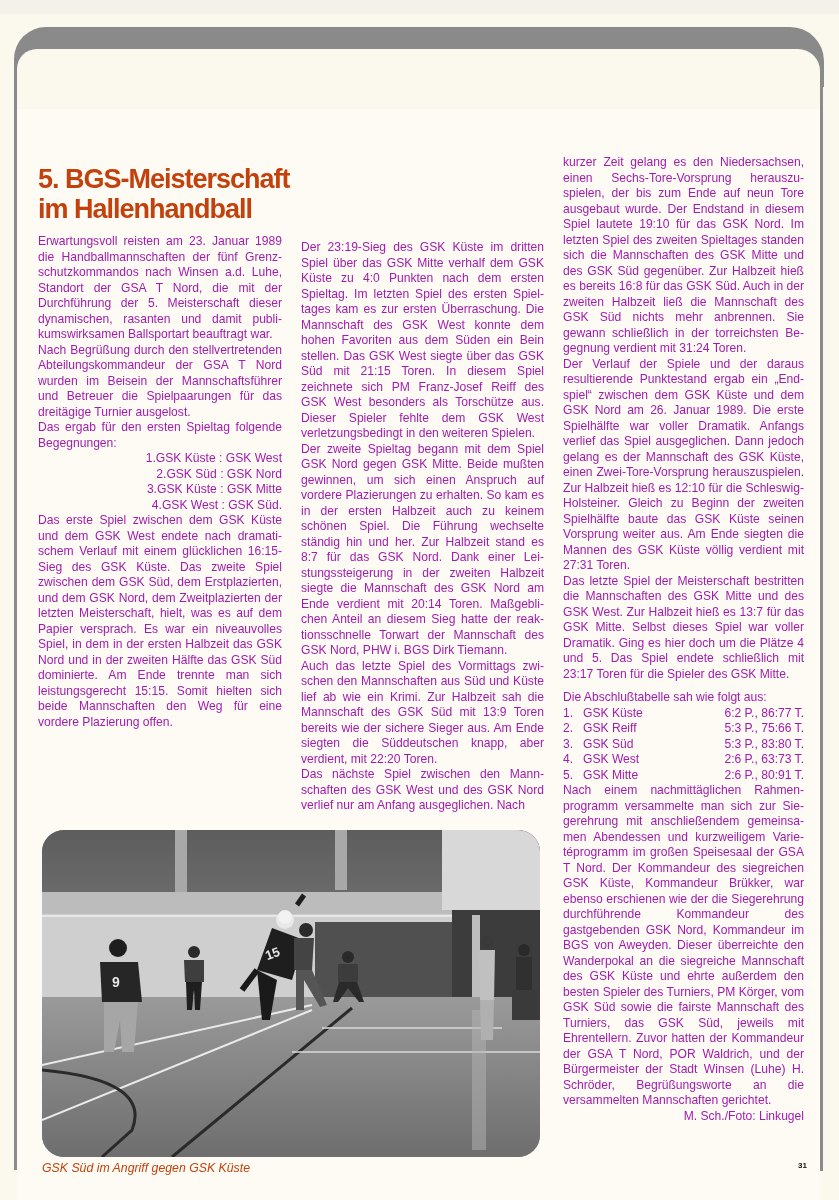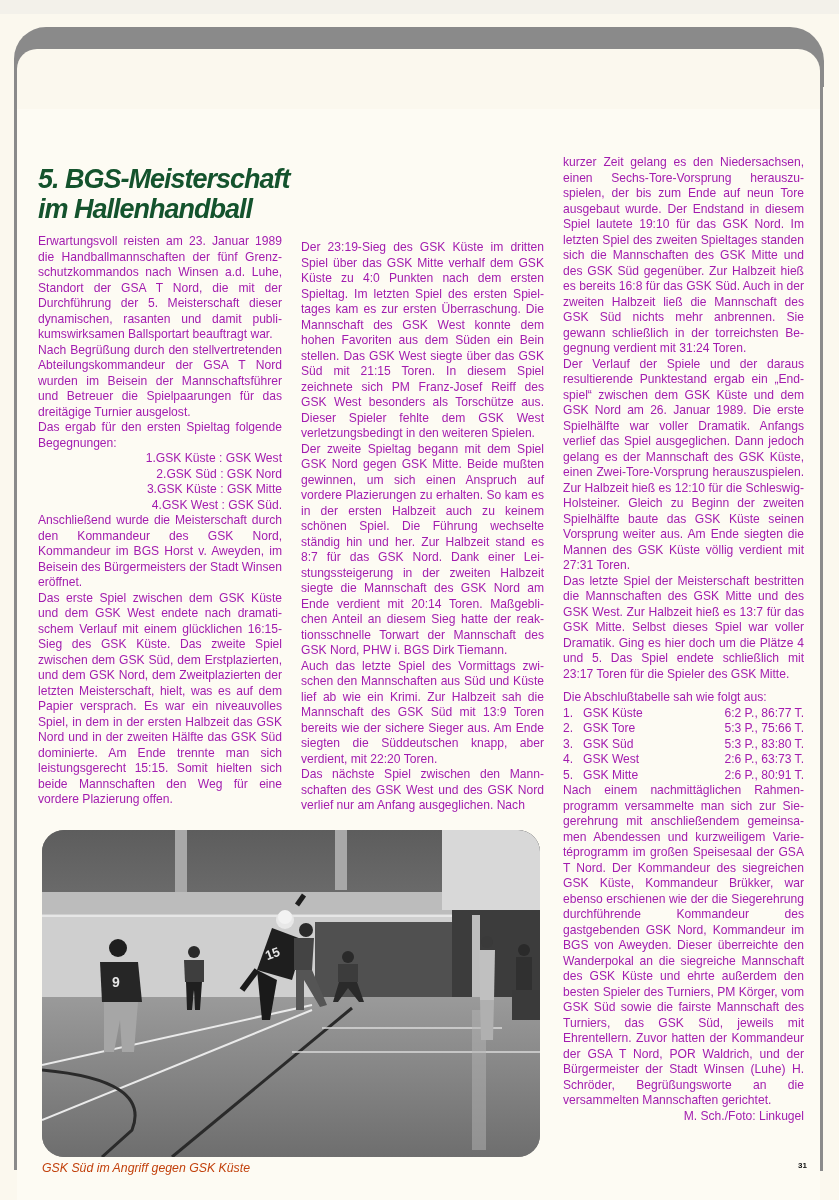--- a/index.html
+++ b/index.html
@@ -18,22 +18,22 @@
   .frame-inner {
     position: absolute; left: 17px; top: 49px; width: 803px; height: 60px;
     background: #fbf8ee; border-radius: 20px 22px 0 0;
   }
   .frame-left { position: absolute; left: 14px; top: 70px; width: 3px; height: 1100px; background: #8a8a8a; }
   .frame-right { position: absolute; left: 820px; top: 70px; width: 3px; height: 1101px; background: #8a8a8a; }
   .page-bg { position: absolute; left: 17px; top: 80px; width: 803px; height: 1120px; background: #fdfbf3; }
 
   .title {
     position: absolute; left: 38px; top: 164px; width: 400px;
-    font-family: "Liberation Sans", sans-serif; font-weight: bold; font-style: italic;
-    font-size: 27px; line-height: 30px; letter-spacing: -1px; color: #14532d;
+    font-family: "Liberation Sans", sans-serif; font-weight: bold; 
+    font-size: 27px; line-height: 30px; letter-spacing: -1px; color: #c2410c;
   }
   .col {
     position: absolute; font-size: 12.1px; line-height: 15.5px; color: #a21caf;
     text-align: justify; hyphens: manual;
   }
   .col p { margin: 0; }
   .col .gap { height: 8px; }
   .col1 { left: 38px; top: 234px; width: 244px; }
   .col2 { left: 301px; top: 240px; width: 243px; }
   .col3 { left: 563px; top: 155px; width: 241px; }
@@ -75,21 +75,20 @@
 <div class="col col1">
   <p>Erwartungsvoll reisten am 23. Januar 1989 die Handballmannschaften der fünf Grenz­schutzkommandos nach Winsen a.d. Lu­he, Standort der GSA T Nord, die mit der Durchführung der 5. Meisterschaft dieser dynamischen, rasanten und damit publi­kumswirksamen Ballsportart beauftragt war.</p>
   <p>Nach Begrüßung durch den stellvertreten­den Abteilungskommandeur der GSA T Nord wurden im Beisein der Mannschafts­führer und Betreuer die Spielpaarungen für das dreitägige Turnier ausgelost.</p>
   <p>Das ergab für den ersten Spieltag folgende Begegnungen:</p>
   <div>
     <div class="list-item"><span class="num">1.</span><span>GSK Küste : GSK West</span></div>
     <div class="list-item"><span class="num">2.</span><span>GSK Süd : GSK Nord</span></div>
     <div class="list-item"><span class="num">3.</span><span>GSK Küste : GSK Mitte</span></div>
     <div class="list-item"><span class="num">4.</span><span>GSK West : GSK Süd.</span></div>
   </div>
-  <p>Anschließend wurde die Meisterschaft durch den Kommandeur des GSK Nord, Kommandeur im BGS Horst v. Aweyden, im Beisein des Bürgermeisters der Stadt Winsen eröffnet.</p>
   <p>Das erste Spiel zwischen dem GSK Küste und dem GSK West endete nach dramati­schem Verlauf mit einem glücklichen 16:15-Sieg des GSK Küste. Das zweite Spiel zwischen dem GSK Süd, dem Erst­plazierten, und dem GSK Nord, dem Zweit­plazierten der letzten Meisterschaft, hielt, was es auf dem Papier versprach. Es war ein niveauvolles Spiel, in dem in der ersten Halbzeit das GSK Nord und in der zweiten Hälfte das GSK Süd dominierte. Am Ende trennte man sich leistungsgerecht 15:15. Somit hielten sich beide Mannschaften den Weg für eine vordere Plazierung offen.</p>
 </div>
 
 <div class="col col2">
   <p>Der 23:19-Sieg des GSK Küste im dritten Spiel über das GSK Mitte verhalf dem GSK Küste zu 4:0 Punkten nach dem ersten Spieltag. Im letzten Spiel des ersten Spiel­tages kam es zur ersten Überraschung. Die Mannschaft des GSK West konnte dem hohen Favoriten aus dem Süden ein Bein stellen. Das GSK West siegte über das GSK Süd mit 21:15 Toren. In diesem Spiel zeichnete sich PM Franz-Josef Reiff des GSK West besonders als Torschütze aus. Dieser Spieler fehlte dem GSK West verletzungsbedingt in den weiteren Spielen.</p>
   <p>Der zweite Spieltag begann mit dem Spiel GSK Nord gegen GSK Mitte. Beide mußten gewinnen, um sich einen Anspruch auf vordere Plazierungen zu erhalten. So kam es in der ersten Halbzeit auch zu keinem schönen Spiel. Die Führung wechselte ständig hin und her. Zur Halbzeit stand es 8:7 für das GSK Nord. Dank einer Lei­stungssteigerung in der zweiten Halbzeit siegte die Mannschaft des GSK Nord am Ende verdient mit 20:14 Toren. Maßgebli­chen Anteil an diesem Sieg hatte der reak­tionsschnelle Torwart der Mannschaft des GSK Nord, PHW i. BGS Dirk Tiemann.</p>
   <p>Auch das letzte Spiel des Vormittags zwi­schen den Mannschaften aus Süd und Küste lief ab wie ein Krimi. Zur Halbzeit sah die Mannschaft des GSK Süd mit 13:9 Toren bereits wie der sichere Sieger aus. Am Ende siegten die Süddeutschen knapp, aber verdient, mit 22:20 Toren.</p>
   <p>Das nächste Spiel zwischen den Mann­schaften des GSK West und des GSK Nord verlief nur am Anfang ausgeglichen. Nach</p>
 </div>
 
@@ -103,21 +102,21 @@
     <div class="row">
         <span class="team">
           <span class="num">1.</span>
           <span>GSK Küste</span>
         </span>
         <span>6:2 P., 86:77 T.</span>
       </div>
     <div class="row">
         <span class="team">
           <span class="num">2.</span>
-          <span>GSK Tore</span>
+          <span>GSK Reiff</span>
         </span>
         <span>5:3 P., 75:66 T.</span>
       </div>
     <div class="row">
         <span class="team">
           <span class="num">3.</span>
           <span>GSK Süd</span>
         </span>
         <span>5:3 P., 83:80 T.</span>
       </div>

